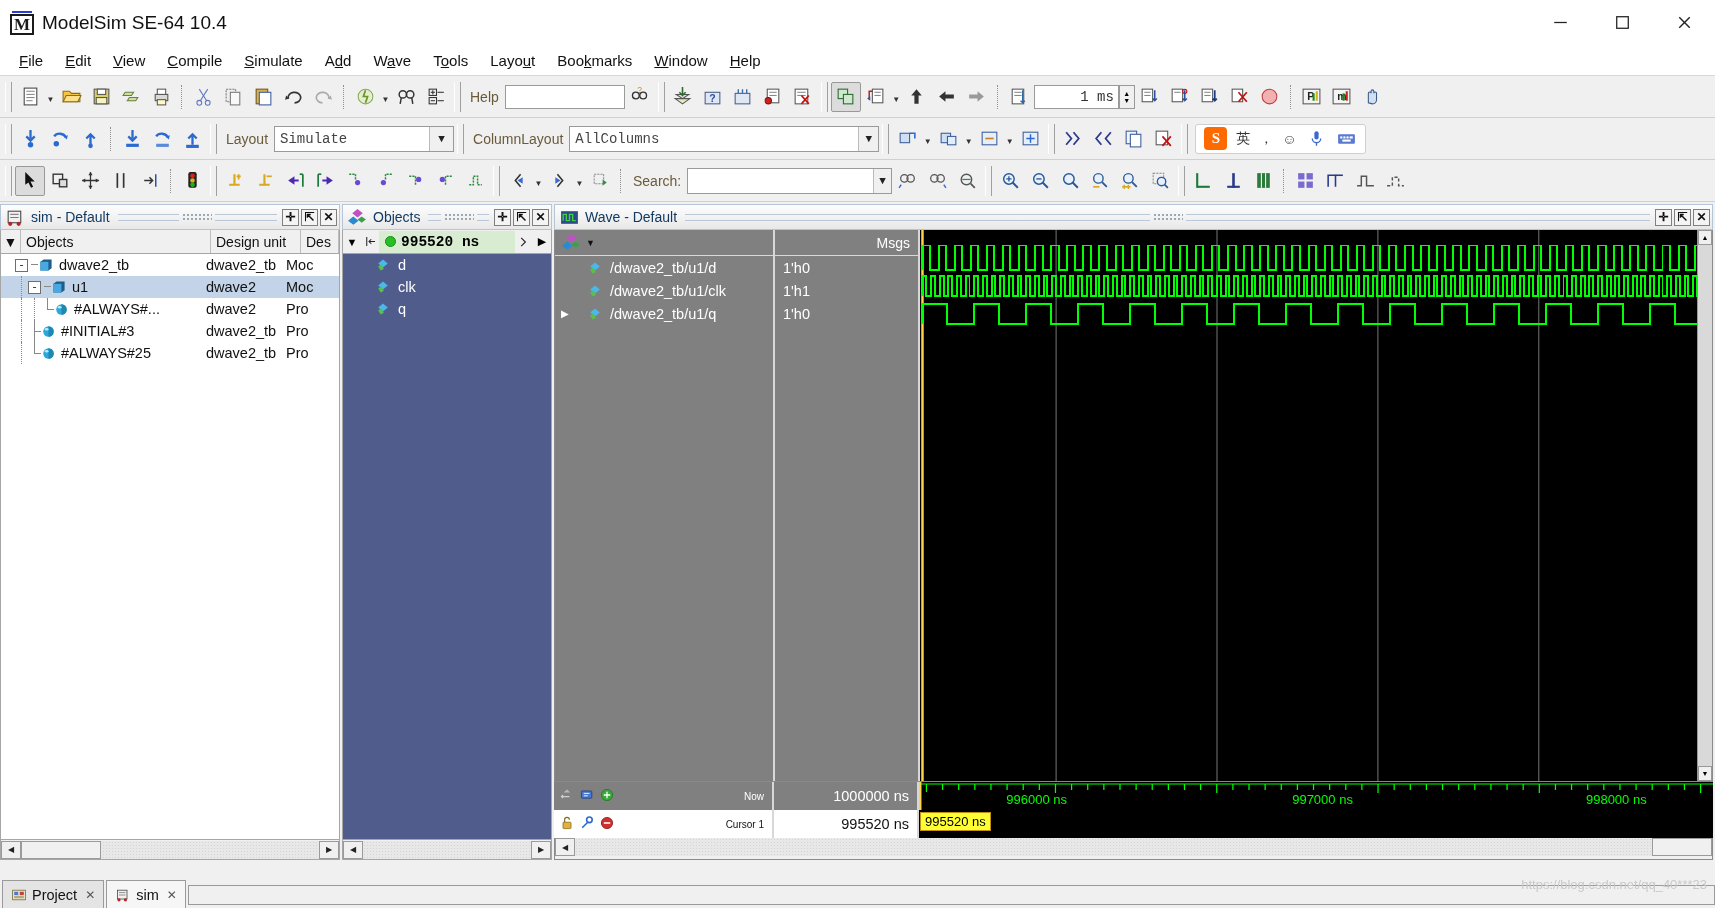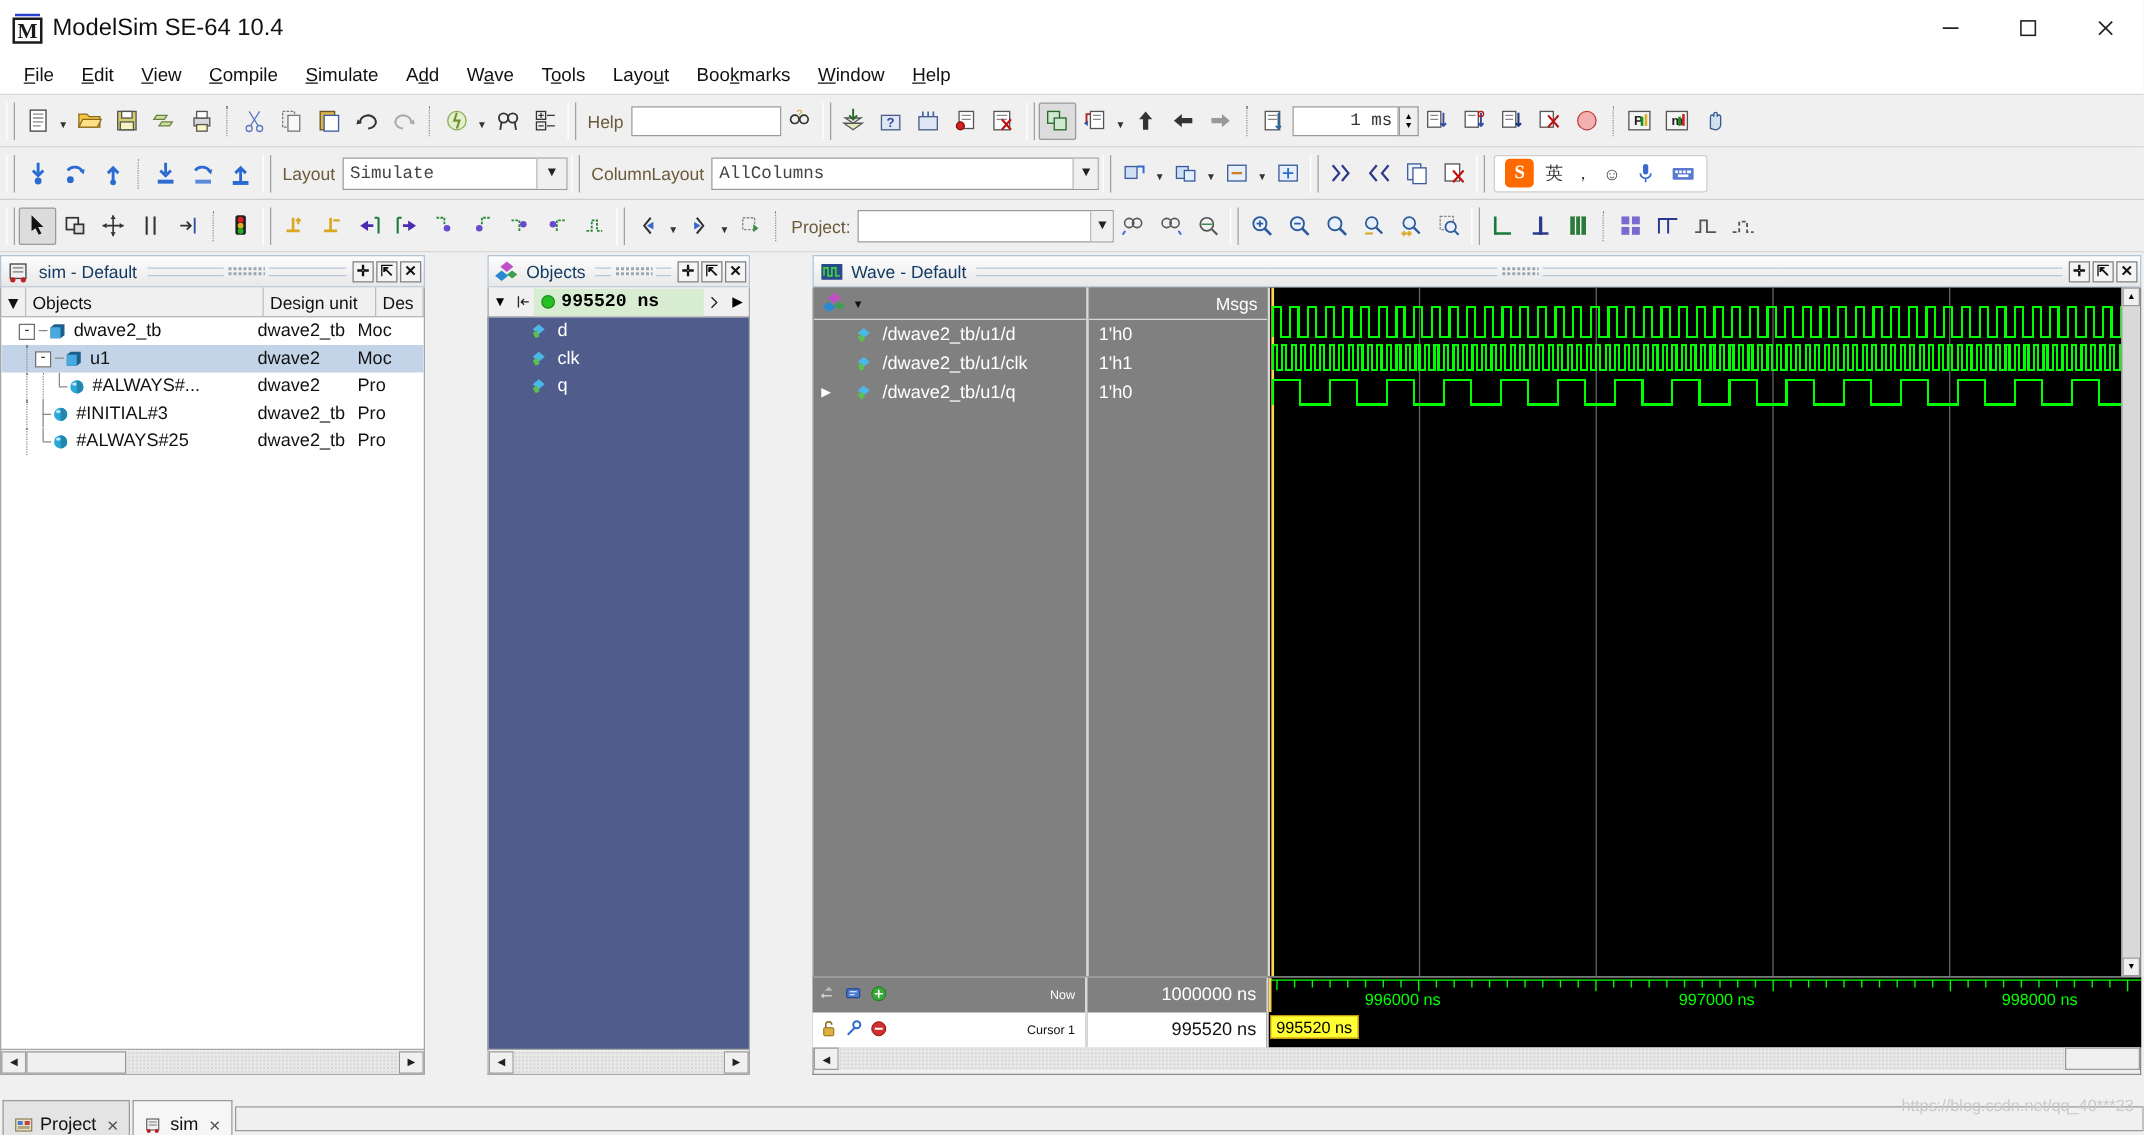--- a/index.html
+++ b/index.html
@@ -114,21 +114,20 @@
 
   
   .ic { width: 21px; height: 21px; display: block; }
 
   
   .main {
     flex: 1; display: flex;
     background: #f0f0f0;
     padding: 2px 0 14px 0;
     min-height: 0;
-    gap: 48px;
   }
   .pane {
     display: flex; flex-direction: column;
     background: #f0f0f0;
     min-height: 0;
   }
   .pane-title {
     height: 26px; min-height: 26px;
     display: flex; align-items: center;
     padding: 0 2px 0 4px;
@@ -263,21 +262,21 @@
     border: 1px solid #8a8a8a; border-top: none; background: #f0f0f0;
   }
 
   
   .bottombar {
     height: 34px; min-height: 34px;
     display: flex; align-items: flex-end;
     background: #f0f0f0; padding-left: 2px;
   }
   .tab {
-    height: 28px; display: flex; align-items: flex-end; gap: 5px;
+    height: 28px; display: flex; align-items: center; gap: 5px;
     padding: 0 8px; font-size: 14.5px; color: #111;
     border: 1px solid #9a9a9a; border-bottom: none;
     background: #e4e4e4; margin-right: 2px;
   }
   .tab.active { background: #f6f6f6; }
   .tab .x { font-size: 12px; color: #555; margin-left: 3px; }
   .tabfill { flex: 1; height: 20px; border: 1px solid #9a9a9a; background: #f0f0f0; margin-bottom:3px;}
   .watermark {
     position: absolute; right: 8px; bottom: 16px;
     font-size: 13px; color: #c9c9c9;
@@ -832,21 +831,21 @@
         </svg>
     </div>
     <div class="tb-caret">▼</div>
     <div class="tb-btn">
       <svg class="ic" viewBox="0 0 20 20">
           <rect x="4" y="4" width="9" height="9" fill="none" stroke="#888" stroke-dasharray="2 1"></rect>
           <path d="M12 9l4 3-4 3z" fill="#3a8a4a"></path>
         </svg>
     </div>
     <div class="tb-sep"></div>
-    <div class="tb-label">Project:</div>
+    <div class="tb-label">Search:</div>
     <div class="combo" style="width:205px">
       <input style="border: none; outline: none; width: 100%; font-family: &quot;Liberation Mono&quot;, monospace; font-size: 14px;" value="">
       <span class="arrow small">▼</span>
     </div>
     <div class="tb-btn">
       <svg class="ic" viewBox="0 0 20 20">
           <circle cx="7" cy="8" r="3.5" fill="none" stroke="#555" stroke-width="1.2"></circle>
           <circle cx="13" cy="8" r="3.5" fill="none" stroke="#555" stroke-width="1.2"></circle>
           <path d="M4 14l-2 3" stroke="#3a6ad0" stroke-width="1.4"></path>
         </svg>

